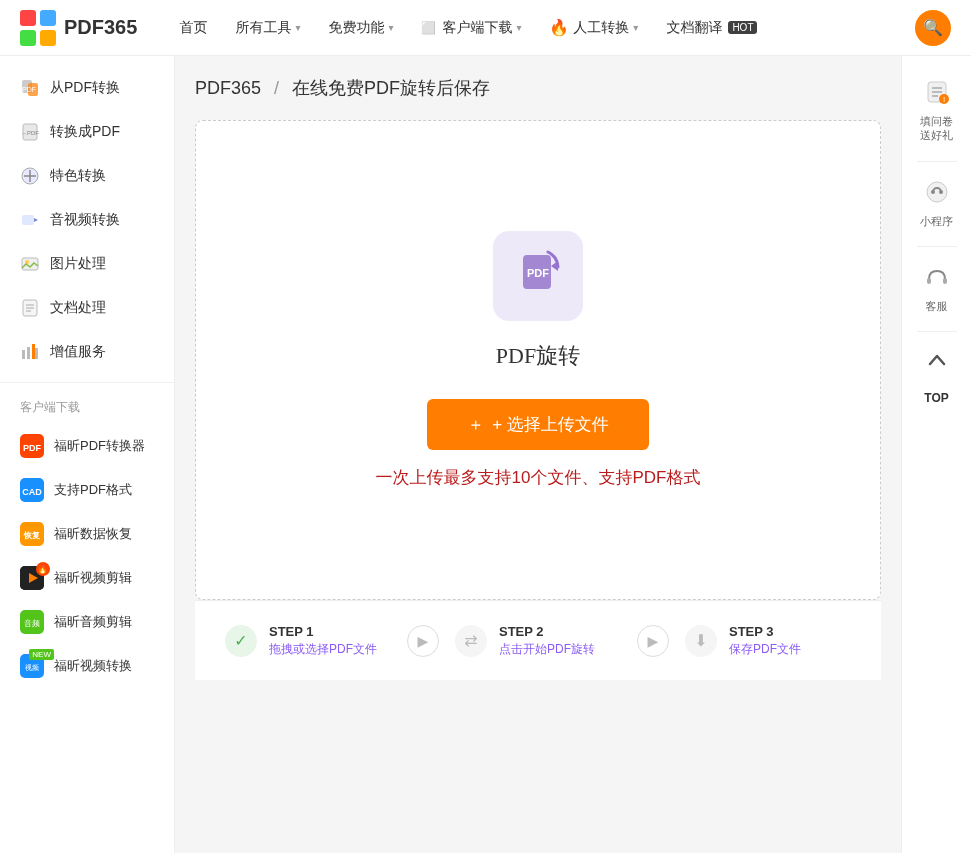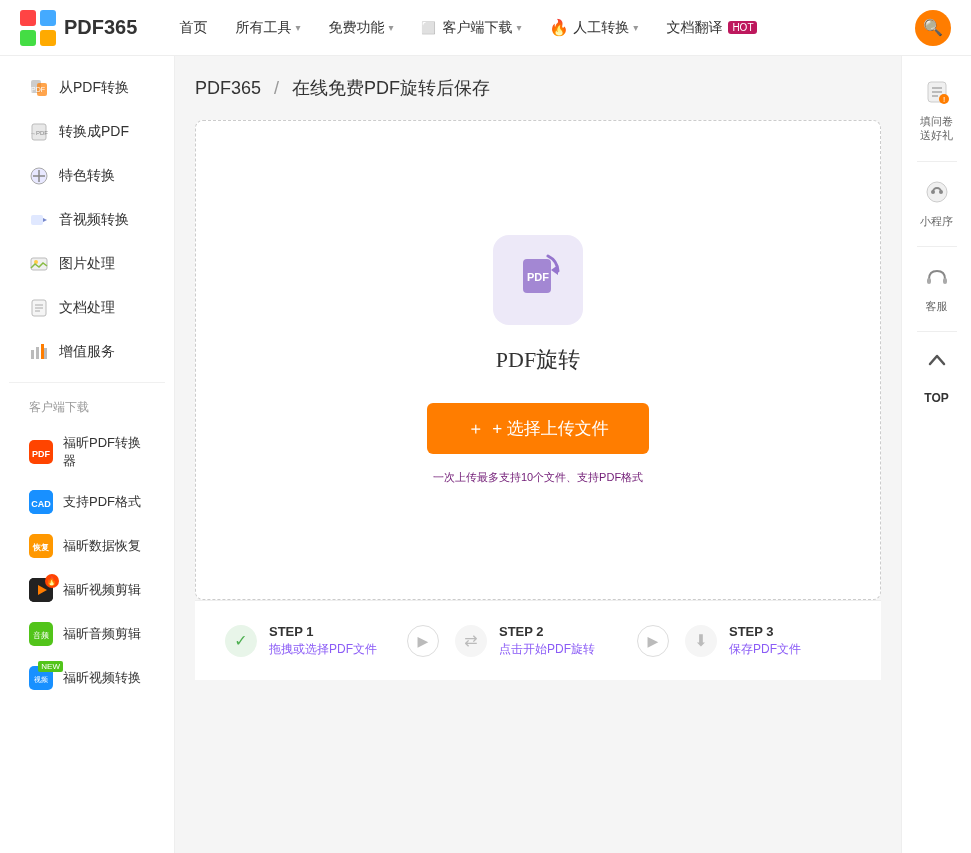--- a/index.html
+++ b/index.html
@@ -20,31 +20,31 @@
       display: flex; align-items: center; gap: 4px; white-space: nowrap;
     }
     .nav-item .chevron { font-size: 10px; color: #999; }
     .nav-fire { color: #ff4400; font-size: 16px; }
     .search-btn {
       width: 36px; height: 36px; background: #ff7d00; border-radius: 50%;
       display: flex; align-items: center; justify-content: center;
       cursor: pointer; color: #fff; font-size: 16px; margin-left: 8px;
     }
     .hot-badge {
-      background: #be185d; color: #fff; font-size: 10px; padding: 1px 4px;
+      background: #404040; color: #fff; font-size: 10px; padding: 1px 4px;
       border-radius: 3px; margin-left: 2px;
     }
 
     
     .main-layout { display: flex; height: calc(853px - 56px); }
 
     
     .sidebar {
       width: 175px; background: #fff; border-right: 1px solid #eee;
-      padding: 10px 9px; overflow-y: auto; flex-shrink: 0;
+      padding: 10px 0; overflow-y: auto; flex-shrink: 0;
     }
     .sidebar-item {
       display: flex; align-items: center; gap: 10px;
       padding: 12px 20px; font-size: 14px; color: #333; cursor: pointer;
     }
     .sidebar-icon { width: 20px; height: 20px; display: flex; align-items: center; justify-content: center; font-size: 16px; }
     .sidebar-divider { height: 1px; background: #f0f0f0; margin: 8px 0; }
     .sidebar-section-title { padding: 8px 20px; font-size: 12px; color: #999; }
 
     
@@ -77,21 +77,21 @@
       display: flex; align-items: center; justify-content: center;
       margin-bottom: 20px;
     }
     .pdf-rotate-icon { font-size: 40px; color: #7c5cbf; }
     .pdf-rotate-title { font-size: 22px; color: #333; margin-bottom: 28px; font-family: Liberation Serif, serif; }
     .upload-btn {
       background: #ff7d00; color: #fff; border: none; border-radius: 6px;
       padding: 14px 40px; font-size: 17px; cursor: pointer;
       display: flex; align-items: center; gap: 8px; font-family: inherit;
     }
-    .upload-hint { font-size: 11px; color: #701a75; margin-top: 16px; }
+    .upload-hint { font-size: 17px; color: #b91c1c; margin-top: 16px; }
 
     
     .steps-bar {
       background: #fff; border-top: 1px solid #eee;
       display: flex; align-items: center; padding: 16px 30px; gap: 0;
       min-height: 80px;
     }
     .step-item { display: flex; align-items: center; gap: 12px; flex: 1; }
     .step-check { width: 32px; height: 32px; border-radius: 50%; background: #f0f0f0; display: flex; align-items: center; justify-content: center; font-size: 16px; color: #bbb; flex-shrink: 0; }
     .step-check.done { background: #e8f5e9; color: #4caf50; }

